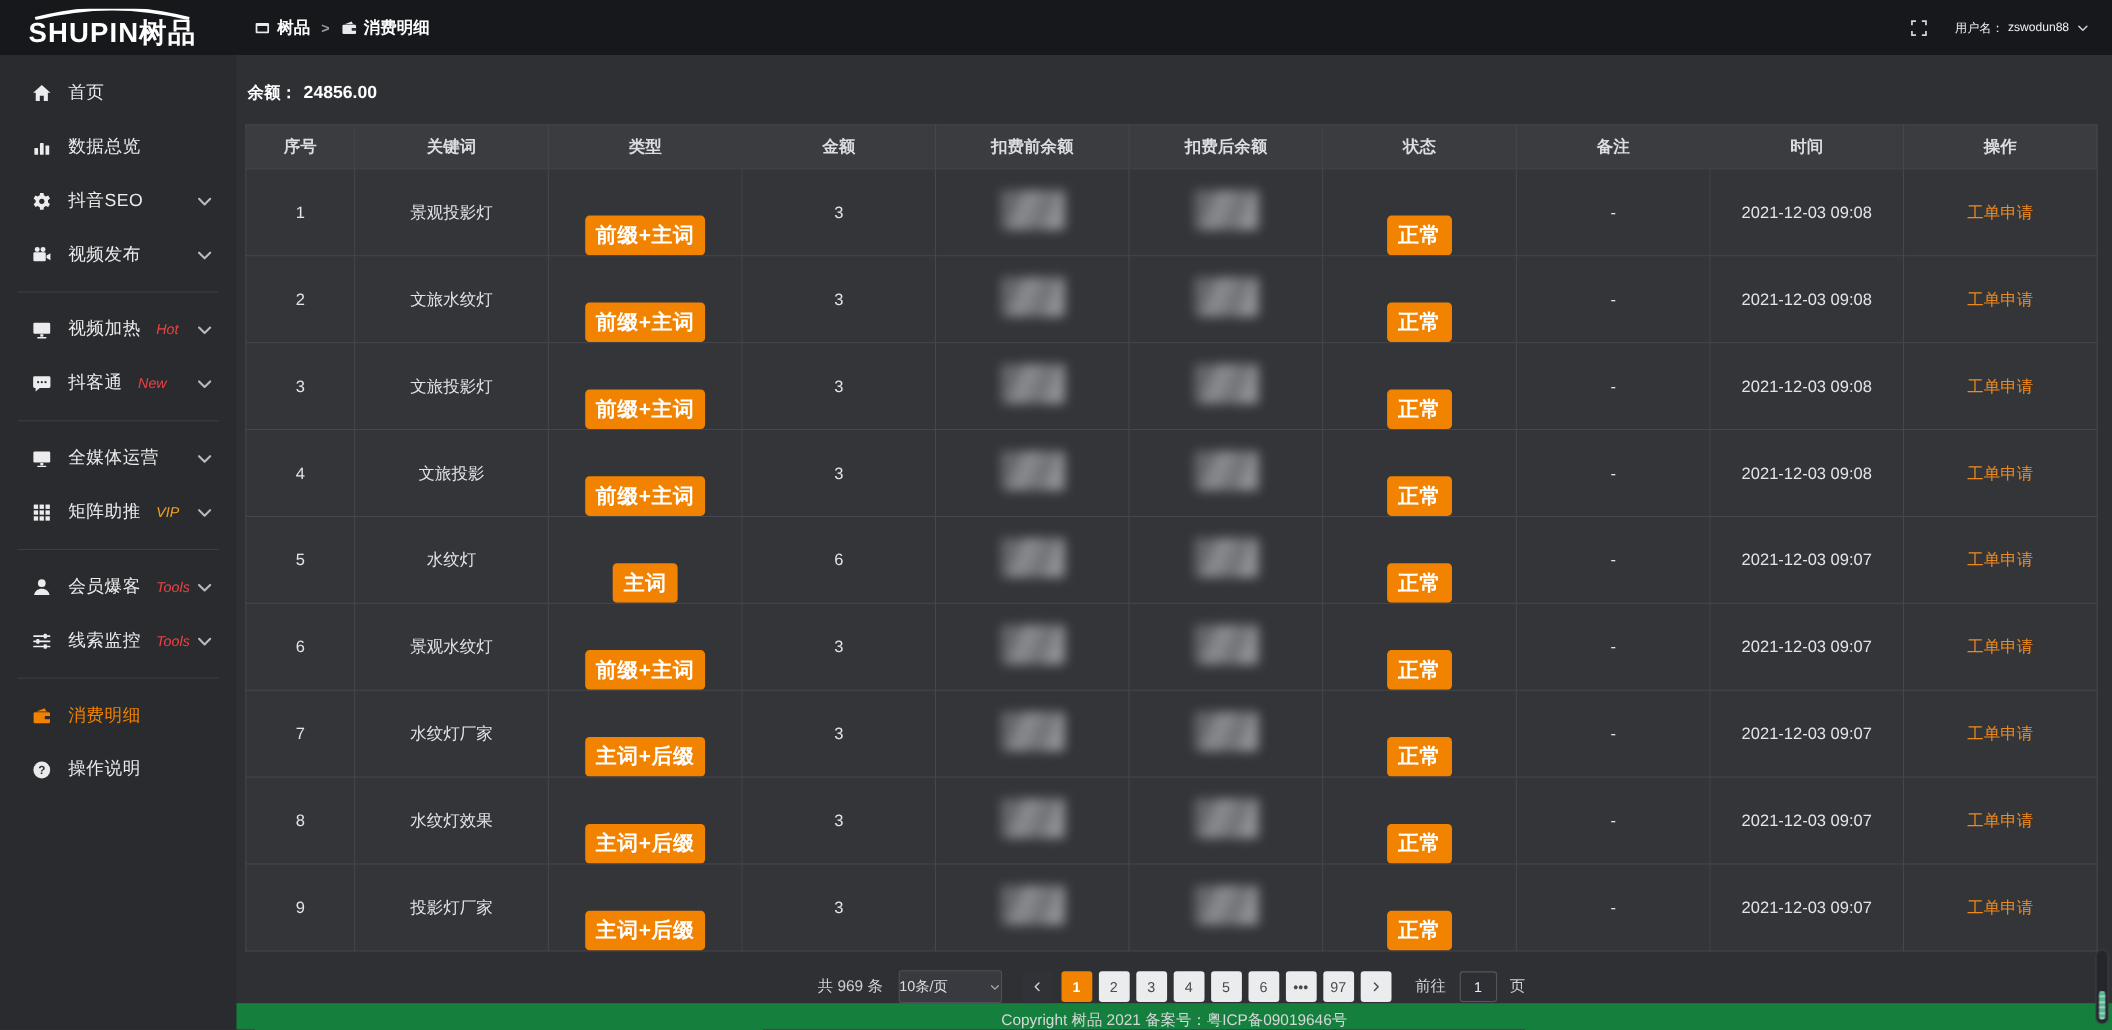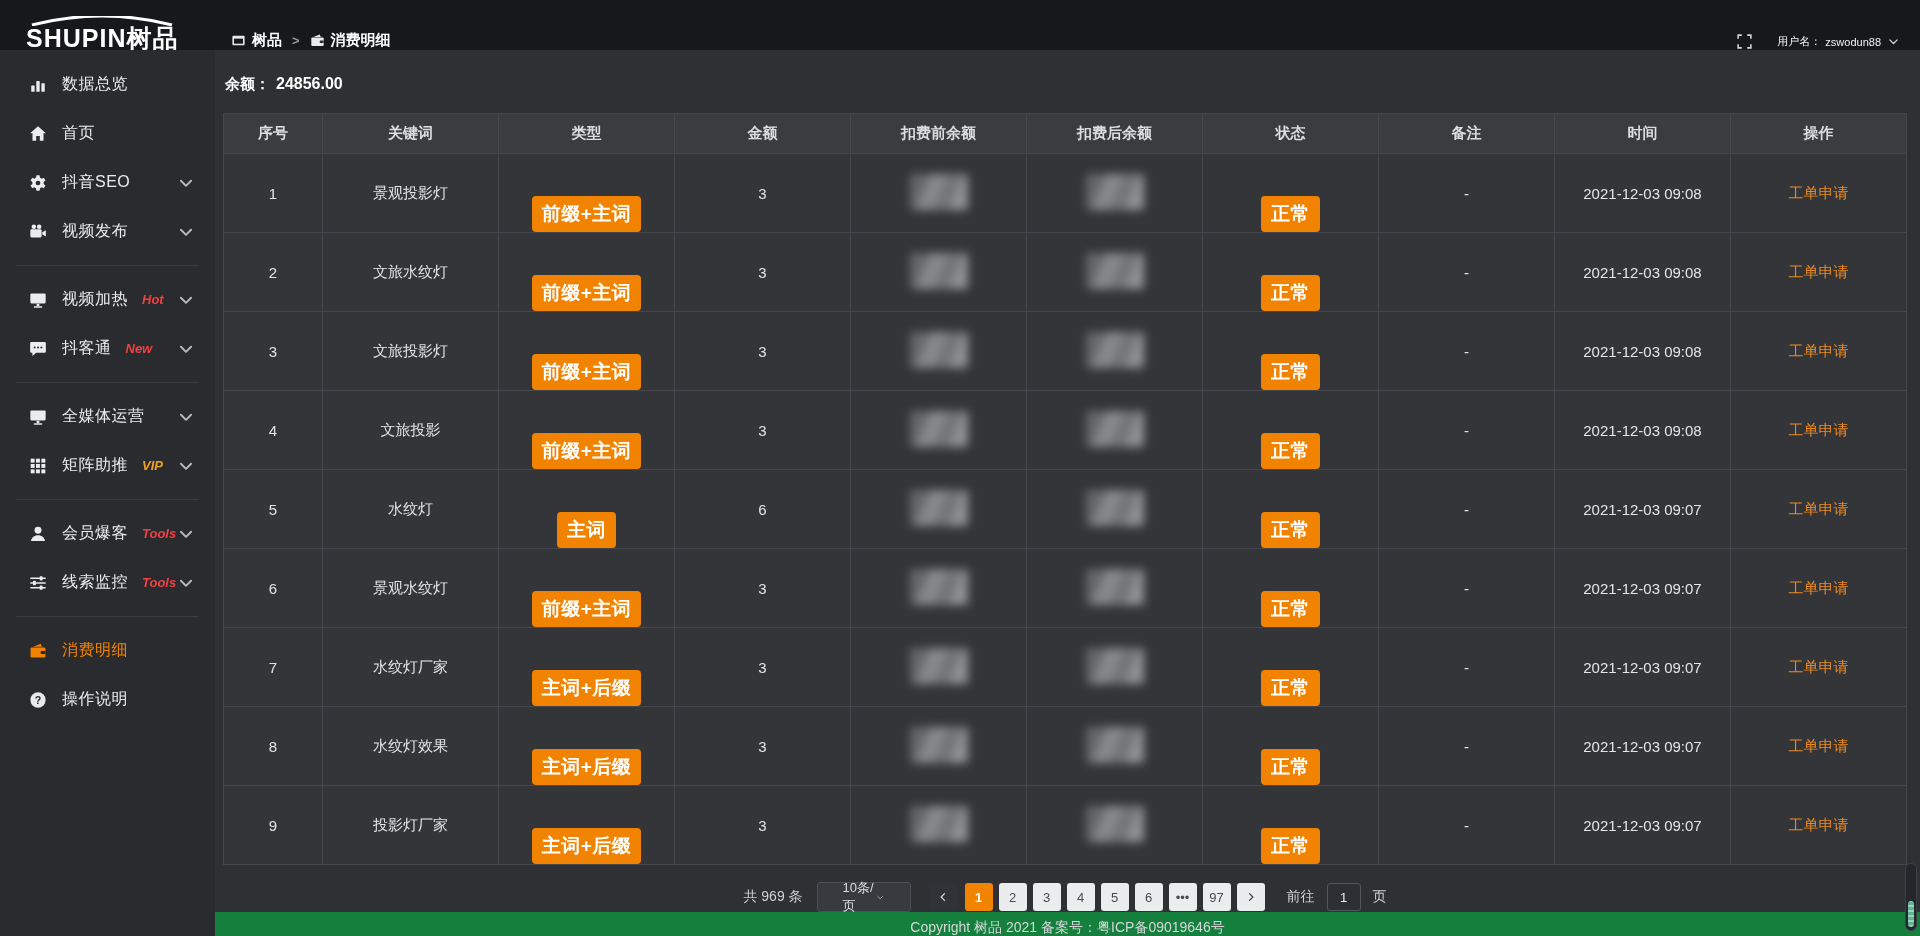--- a/index.html
+++ b/index.html
@@ -12,21 +12,21 @@
     --accent:#f28300;
     --txt:#e3e4e6;
     --txt-dim:#cfd0d2;
   }
   *{margin:0;padding:0;box-sizing:border-box;}
   html,body{width:1920px;height:936px;overflow:hidden;background:var(--content-bg);
     font-family:"Liberation Sans","DejaVu Sans",sans-serif;color:var(--txt);}
   .app{width:1920px;height:936px;display:flex;flex-direction:column;}
 
   
-  header{height:50px;flex:0 0 50px;background:var(--header-bg);display:flex;align-items:flex-end;}
+  header{height:50px;flex:0 0 50px;background:var(--header-bg);display:flex;align-items:center;}
   .logo{width:215px;flex:0 0 215px;padding-left:26px;display:flex;flex-direction:column;cursor:pointer;}
   .logo-arc{width:148px;height:10px;display:block;margin-left:2px;}
   .logo-text{font-size:25px;font-weight:bold;letter-spacing:1px;color:#fff;line-height:24px;white-space:nowrap;}
   .breadcrumb{display:flex;align-items:center;margin-left:16px;font-size:15px;gap:10px;}
   .crumb{display:flex;align-items:center;gap:6px;color:#fff;font-weight:bold;cursor:pointer;}
   .crumb .icon{width:15px;height:15px;color:#e8e9eb;}
   .crumb-sep{color:#9a9b9e;font-size:13px;font-weight:bold;}
   .header-right{margin-left:auto;display:flex;align-items:center;gap:24px;padding-right:20px;}
   .fullscreen{width:17px;height:17px;color:#d2d3d5;cursor:pointer;}
   .user-box{display:flex;align-items:center;gap:4px;font-size:11px;color:#f0f1f3;cursor:pointer;}
@@ -34,21 +34,21 @@
 
   
   .body-row{flex:1;display:flex;min-height:0;}
   aside{width:215px;flex:0 0 215px;background:var(--sidebar-bg);padding-top:10px;overflow:hidden;}
   main{flex:1;background:var(--content-bg);display:flex;flex-direction:column;padding:0 13px 0 8px;position:relative;}
 
   
   .side-item{height:49px;display:flex;align-items:center;padding:0 20px 0 29px;cursor:pointer;color:#ececee;}
   .side-item .icon{width:18px;height:18px;flex:0 0 18px;}
   .side-label{margin-left:15px;font-size:16px;letter-spacing:.5px;}
-  .side-tag{margin-left:14px;font-size:13px;font-style:italic;font-weight:bold;}
+  .side-tag{margin-left:14px;font-size:13px;font-style:italic;font-weight:normal;}
   .side-chevron{margin-left:auto;width:13px;height:13px;color:#b9babc;}
   .side-item.active{color:var(--accent);}
   .side-divider{height:1px;background:#3c3d42;margin:9px 16px;}
   .icon svg{width:100%;height:100%;display:block;fill:currentColor;}
 
   
   .balance-row{margin:25px 0 19px 2px;font-size:15px;font-weight:bold;color:#fff;}
   .balance-value{margin-left:6px;font-size:16px;}
 
   
@@ -59,21 +59,21 @@
   .badge{display:inline-block;background:var(--accent);color:#fff;font-size:19px;font-weight:600;
     padding:5px 10px;border-radius:4px;letter-spacing:.5px;margin-top:42px;}
   .blur-block{display:inline-block;width:58px;height:36px;border-radius:3px;filter:blur(5px);opacity:.75;
     background:linear-gradient(113deg,#77787b 0 28%,#a3a4a7 28% 52%,#8a8b8e 52% 74%,#b0b1b4 74%);}
   .action-link{color:#ee8a1d;cursor:pointer;}
 
   
   .pagination{display:flex;align-items:center;justify-content:center;gap:8px;margin-top:17px;
     font-size:14px;color:var(--txt-dim);}
   .page-size-select{width:94px;height:30px;background:#393a40;border:1px solid #4d4f55;border-radius:3px;
-    display:flex;align-items:center;justify-content:space-between;padding:0 25px;font-size:13px;color:#dcdde0;
+    display:flex;align-items:center;justify-content:space-between;padding:0 0;font-size:13px;color:#dcdde0;
     cursor:pointer;margin:0 10px 0 6px;}
   .page-size-select .icon{width:11px;height:11px;color:#a9aaac;}
   .pg-btn{min-width:28px;height:28px;border-radius:3px;display:flex;align-items:center;justify-content:center;
     font-size:13px;cursor:pointer;background:#ebecee;color:#4a4b4f;padding:0 5px;user-select:none;}
   .pg-btn .icon{width:12px;height:12px;}
   .pg-btn.prev{background:#313237;color:#cfd0d2;margin-right:2px;}
   .pg-btn.active{background:var(--accent);color:#fff;font-weight:bold;}
   .goto-label{margin-left:14px;}
   .goto-input{width:34px;height:28px;background:#2e2f34;border:1px solid #55565c;border-radius:3px;
     color:#eceded;text-align:center;font-size:13px;font-family:inherit;margin:0 4px;}
@@ -143,34 +143,34 @@
           </span>
       </span>
     </div>
   </header>
 
   <div class="body-row">
     <aside>
         <div class="side-item">
           <span class="icon">
             <svg viewBox="0 0 16 16">
+              <path d="M8 1.2 15 7.4h-2.1V14H9.6v-4.2H6.4V14H3.1V7.4H1z"></path>
+            </svg>
+          </span>
+          <span class="side-label">首页</span>
+        </div>
+        <div class="side-item">
+          <span class="icon">
+            <svg viewBox="0 0 16 16">
               <rect x="2" y="8.5" width="3" height="5.5" rx="0.5"></rect>
               <rect x="6.5" y="4.5" width="3" height="9.5" rx="0.5"></rect>
               <rect x="11" y="6.5" width="3" height="7.5" rx="0.5"></rect>
             </svg>
           </span>
           <span class="side-label">数据总览</span>
-        </div>
-        <div class="side-item">
-          <span class="icon">
-            <svg viewBox="0 0 16 16">
-              <path d="M8 1.2 15 7.4h-2.1V14H9.6v-4.2H6.4V14H3.1V7.4H1z"></path>
-            </svg>
-          </span>
-          <span class="side-label">首页</span>
         </div>
         <div class="side-item">
           <span class="icon">
             <svg viewBox="0 0 16 16">
               <path d="M6.6 1.2h2.8l.3 2 1.6 1 1.9-.8 1.4 2.4L13 7.1v1.8l1.6 1.3-1.4 2.4-1.9-.8-1.6 1-.3 2H6.6l-.3-2-1.6-1-1.9.8-1.4-2.4L3 8.9V7.1L1.4 5.8l1.4-2.4 1.9.8 1.6-1z"></path>
               <circle cx="8" cy="8" r="2.1" fill="var(--sidebar-bg)"></circle>
             </svg>
           </span>
           <span class="side-label">抖音SEO</span>
           <span class="icon side-chevron">

